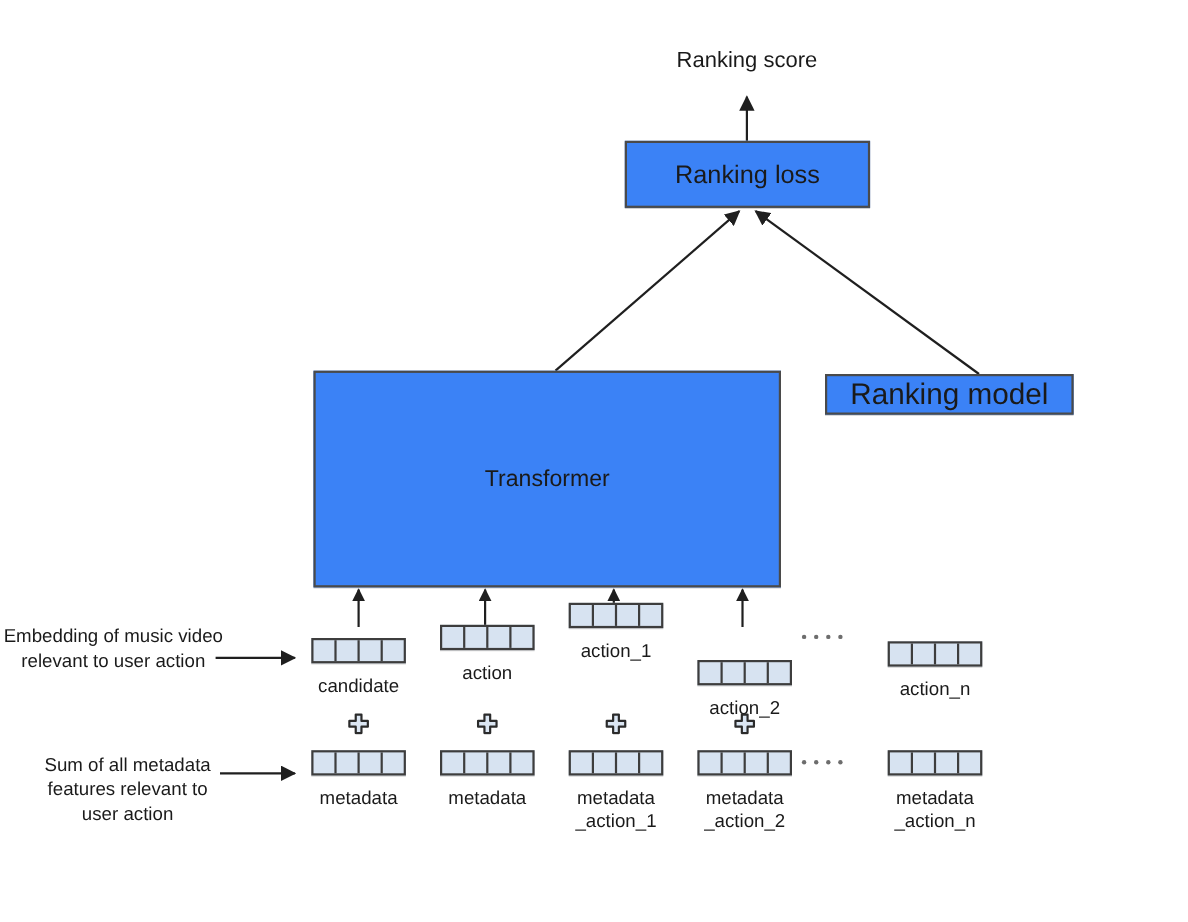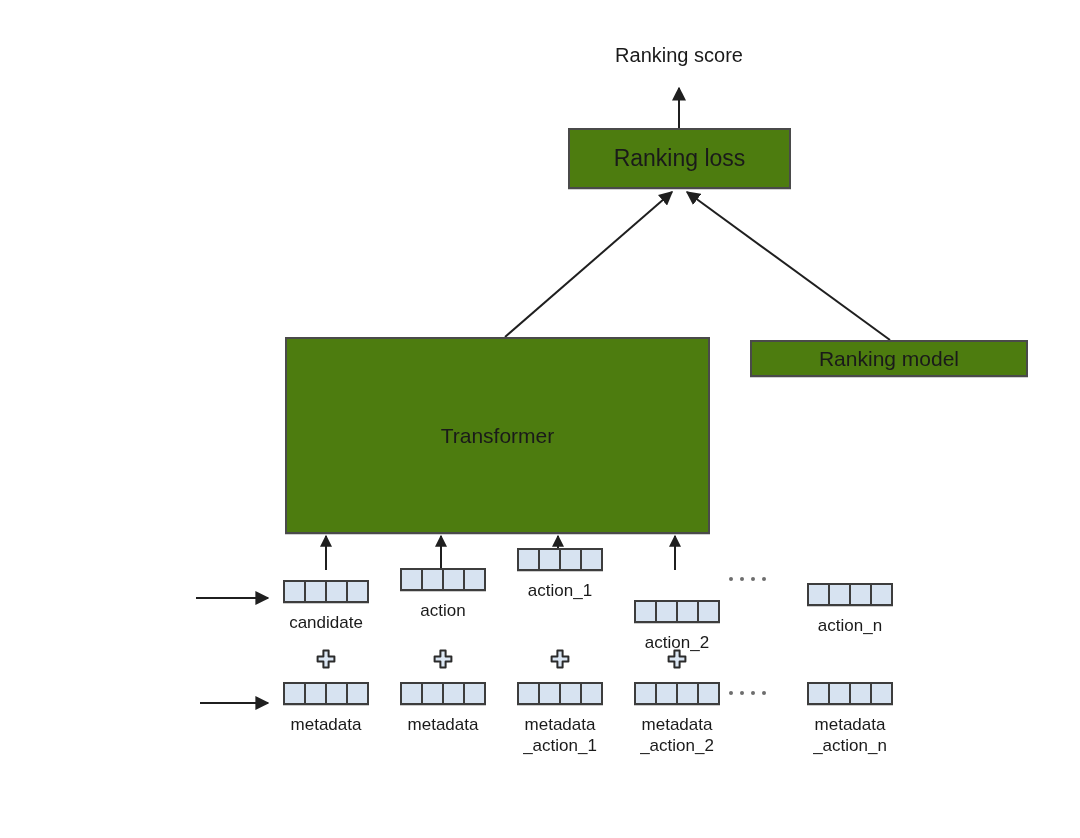--- a/index.html
+++ b/index.html
@@ -16,21 +16,21 @@
     width: 1080px;
     height: 838px;
     background: #ffffff;
     overflow: hidden;
   }
 
   
   .node {
     position: absolute;
     box-sizing: border-box;
-    background: #4d7c0f;
+    background: #3b82f6;
     border: 2px solid #4a4a4a;
     display: flex;
     align-items: center;
     justify-content: center;
     color: #1a1a1a;
     box-shadow: 0 1px 0 rgba(0,0,0,0.18);
   }
   #ranking-loss-box {
     left: 568px;  top: 128px;
     width: 223px; height: 61px;
@@ -38,22 +38,22 @@
   }
   #transformer-box {
     left: 285px;  top: 337px;
     width: 425px; height: 197px;
     font-size: 21px;
     align-items: center;
     justify-content: center;
   }
   #ranking-model-box {
     left: 750px;  top: 340px;
-    width: 278px; height: 37px;
-    font-size: 21px;
+    width: 226px; height: 37px;
+    font-size: 27px;
   }
 
   
   .plain-label {
     position: absolute;
     color: #1a1a1a;
     white-space: nowrap;
   }
   #ranking-score-label {
     left: 0; top: 44px;
@@ -167,21 +167,23 @@
   </svg>
 
   <div class="plain-label" id="ranking-score-label">Ranking score</div>
 
   <div class="node" id="ranking-loss-box">Ranking loss</div>
 
   <div class="node" id="transformer-box">Transformer</div>
 
   <div class="node" id="ranking-model-box">Ranking model</div>
 
-
+  <div class="side-note" id="note-embedding">Embedding of music video relevant to user action</div>
+
+  <div class="side-note" id="note-metadata">Sum of all metadata features relevant to user action</div>
 
   <div id="embedding-row">
       <div class="token-col" style="left: 266px; top: 568px; margin-top: 12px;"><div class="vec">
           <div class="cell"></div>
           <div class="cell"></div>
           <div class="cell"></div>
           <div class="cell"></div>
         </div><div class="token-label">candidate</div></div>
       <div class="token-col" style="left: 383px; top: 568px;"><div class="vec">
           <div class="cell"></div>

